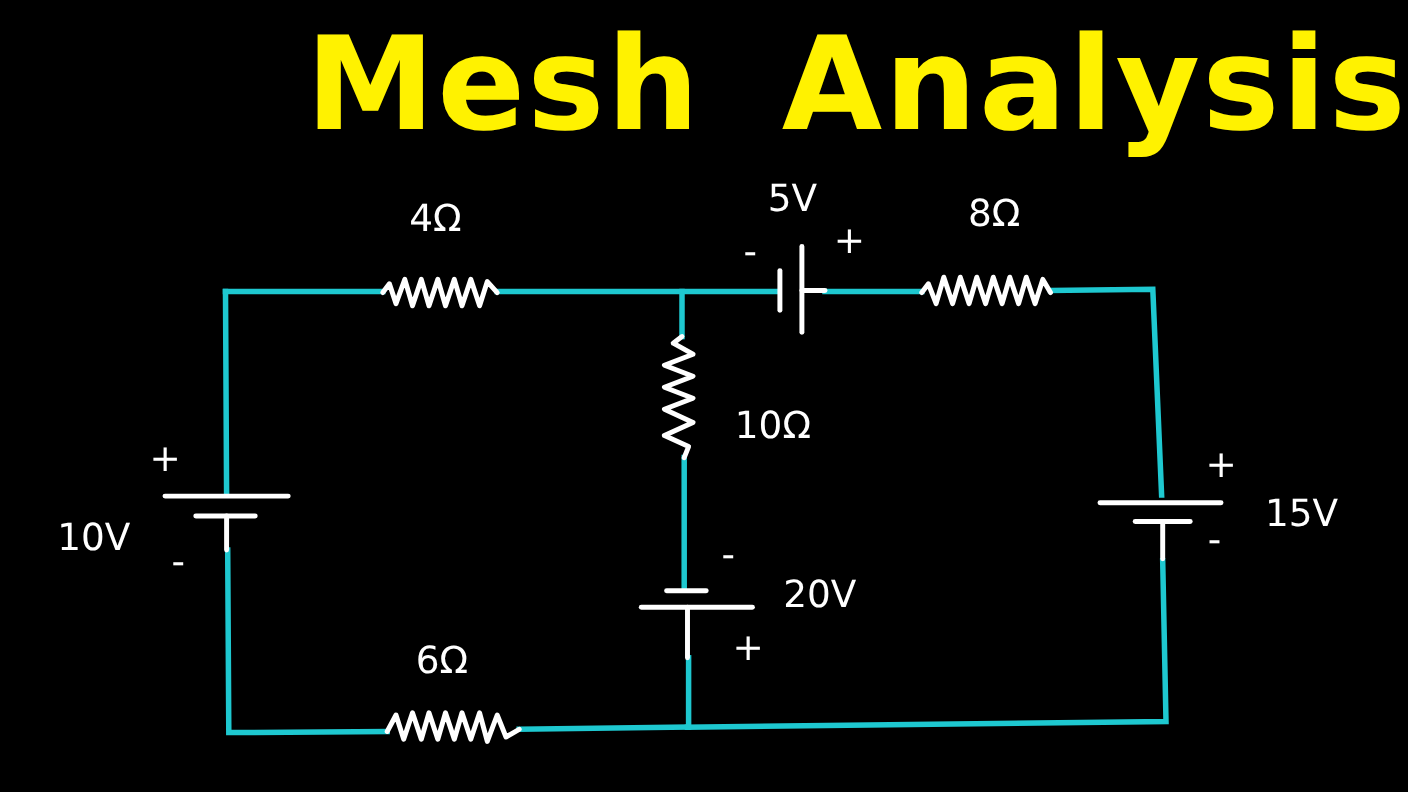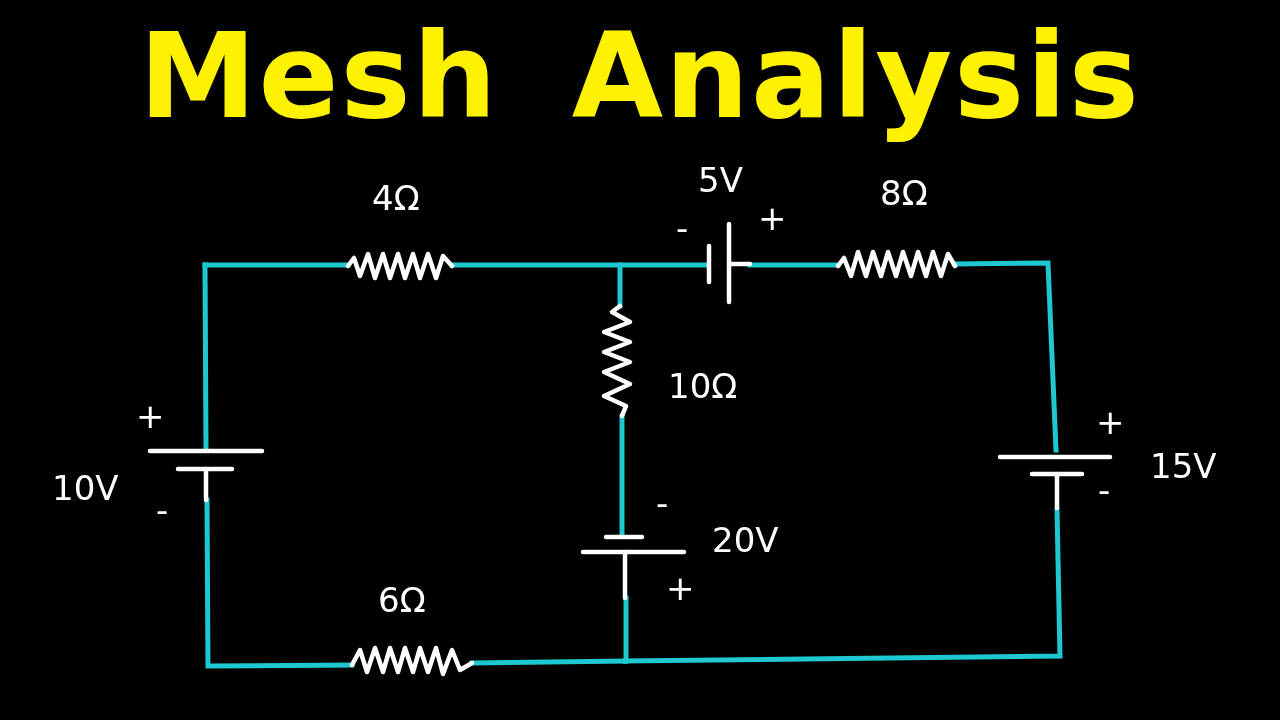--- a/index.html
+++ b/index.html
@@ -1,18 +1,18 @@
 <!DOCTYPE html>
 <html><head>
   <meta charset="utf-8">
   <style>
     html, body { margin: 0; padding: 0; background: #000; }
     body { width: 1280px; height: 720px; overflow: hidden; position: relative; }
     .title {
-      position: absolute; left: 0; top: 6px; width: 1280px; text-align: center;
+      position: absolute; left: 0; top: 6px; width: 1280px; text-align: right;
       font-family: "DejaVu Sans", sans-serif; font-weight: bold; font-size: 118px;
       color: #fff200; letter-spacing: 2px; word-spacing: 30px; line-height: 140px;
     }
     svg#circuit { position: absolute; left: 0; top: 0; }
     .wire { stroke: #1ec8d0; stroke-width: 5; fill: none; stroke-linecap: square; }
     .comp { stroke: #ffffff; stroke-width: 4.5; fill: none; stroke-linecap: round; stroke-linejoin: round; }
     .lbl { fill: #ffffff; font-family: "DejaVu Sans", sans-serif; font-size: 34px; }
     .sign { fill: #ffffff; font-family: "DejaVu Sans", sans-serif; font-size: 34px; }
   </style>
 </head>

